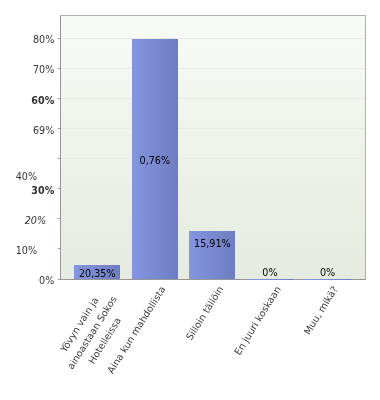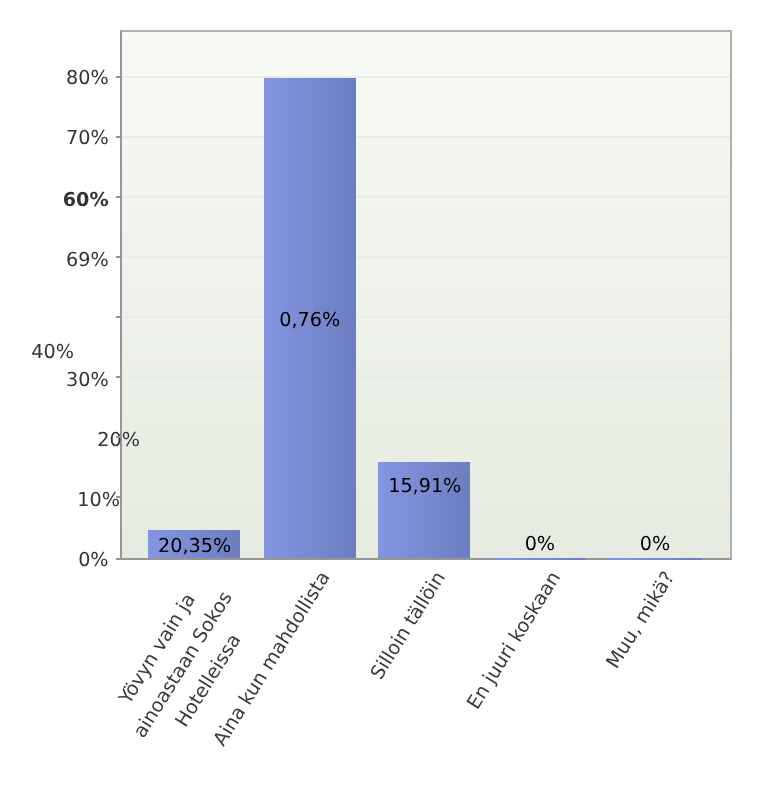--- a/index.html
+++ b/index.html
@@ -34,23 +34,23 @@
     <div class="gridline" style="top: 81.775px; background: rgb(232, 235, 230);"></div>
     <div class="gridline" style="top: 111.912px; background: rgb(232, 235, 230);"></div>
     <div class="gridline" style="top: 142.05px; background: rgb(232, 235, 230);"></div>
     <div class="gridline" style="top: 172.188px; background: rgb(232, 235, 230);"></div>
     <div class="gridline" style="top: 202.325px; background: rgb(232, 235, 230);"></div>
     <div class="gridline" style="top: 232.463px; background: rgb(232, 235, 230);"></div>
   </div>
 
   <div id="yaxis">
     <div class="ytick-label" style="right: 325.7px; top: 276.4px; color: rgb(51, 51, 51);">0%</div>
-    <div class="ytick-label" style="right: 320px; top: 246.262px; color: rgb(51, 51, 51);">10%</div>
-    <div class="ytick-label" style="right: 310px; top: 216.125px; color: rgb(51, 51, 51);">20%</div>
-    <div class="ytick-label" style="right: 325.7px; top: 185.987px; color: rgb(51, 51, 51);">30%</div>
+    <div class="ytick-label" style="right: 343px; top: 246.262px; color: rgb(51, 51, 51);">10%</div>
+    <div class="ytick-label" style="right: 334px; top: 216.125px; color: rgb(51, 51, 51); font-style: italic;">20%</div>
+    <div class="ytick-label" style="right: 325.7px; top: 185.987px; color: rgb(51, 51, 51); font-weight: bold;">30%</div>
     <div class="ytick-label" style="right: 343px; top: 155.85px; color: rgb(51, 51, 51); margin-top: 16px;">40%</div>
     <div class="ytick-label" style="right: 325.7px; top: 125.712px; color: rgb(51, 51, 51);">69%</div>
     <div class="ytick-label" style="right: 325.7px; top: 95.575px; color: rgb(51, 51, 51); font-weight: bold;">60%</div>
     <div class="ytick-label" style="right: 325.7px; top: 65.4375px; color: rgb(51, 51, 51); margin-left: 24px;">70%</div>
     <div class="ytick-label" style="right: 325.7px; top: 35.3px; color: rgb(51, 51, 51);">80%</div>
     <div class="ytick-mark" style="top: 278.6px; background: rgb(150, 150, 150);"></div>
     <div class="ytick-mark" style="top: 248.463px; background: rgb(150, 150, 150);"></div>
     <div class="ytick-mark" style="top: 218.325px; background: rgb(150, 150, 150);"></div>
     <div class="ytick-mark" style="top: 188.188px; background: rgb(150, 150, 150);"></div>
     <div class="ytick-mark" style="top: 158.05px; background: rgb(150, 150, 150);"></div>

